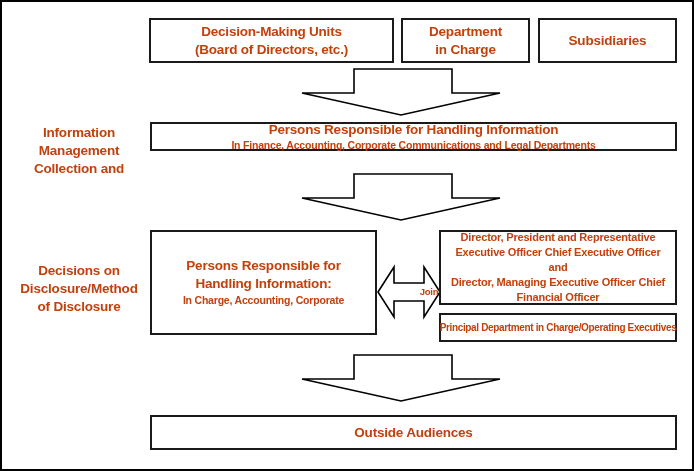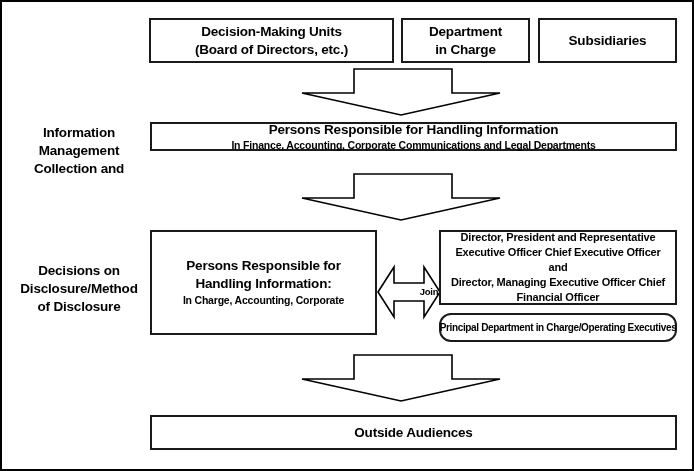--- a/index.html
+++ b/index.html
@@ -4,38 +4,38 @@
 <style>
   html, body { margin: 0; padding: 0; background: #ffffff; }
   .canvas {
     position: relative;
     width: 694px;
     height: 471px;
     box-sizing: border-box;
     border: 2px solid #000000;
     background: #ffffff;
     font-family: "Liberation Sans", "DejaVu Sans", sans-serif;
-    color: #000000;
+    color: #c2410c;
     overflow: hidden;
   }
   .box {
     position: absolute;
     box-sizing: border-box;
     border: 2px solid #1a1a1a;
     background: #ffffff;
     display: flex;
     flex-direction: column;
     align-items: center;
     justify-content: center;
     text-align: center;
   }
   .t-lg { font-size: 13.5px; font-weight: bold; line-height: 1.32; letter-spacing: -0.2px; }
   .t-md { font-size: 11px;   font-weight: bold; line-height: 1.35; letter-spacing: -0.2px; }
   .t-sm { font-size: 10.5px; font-weight: bold; line-height: 1.3;  letter-spacing: -0.2px; }
-  .t-xs { font-size: 10px;   font-weight: bold; letter-spacing: -0.35px; white-space: nowrap; border-radius: 12px; }
+  .t-xs { font-size: 10px;   font-weight: bold; letter-spacing: -0.35px; white-space: nowrap; }
 
   .box-decision   { left: 147px; top: 16px;  width: 245px; height: 45px; }
   .box-department { left: 399px; top: 16px;  width: 129px; height: 45px; }
   .box-subsid     { left: 536px; top: 16px;  width: 139px; height: 45px; }
   .box-collect    { left: 148px; top: 120px; width: 527px; height: 29px; }
   .box-left-mid   { left: 148px; top: 228px; width: 227px; height: 105px; }
   .box-execs      { left: 437px; top: 228px; width: 238px; height: 75px; }
   .box-principal  { left: 437px; top: 311px; width: 238px; height: 29px; }
   .box-outside    { left: 148px; top: 413px; width: 527px; height: 35px; }
 

